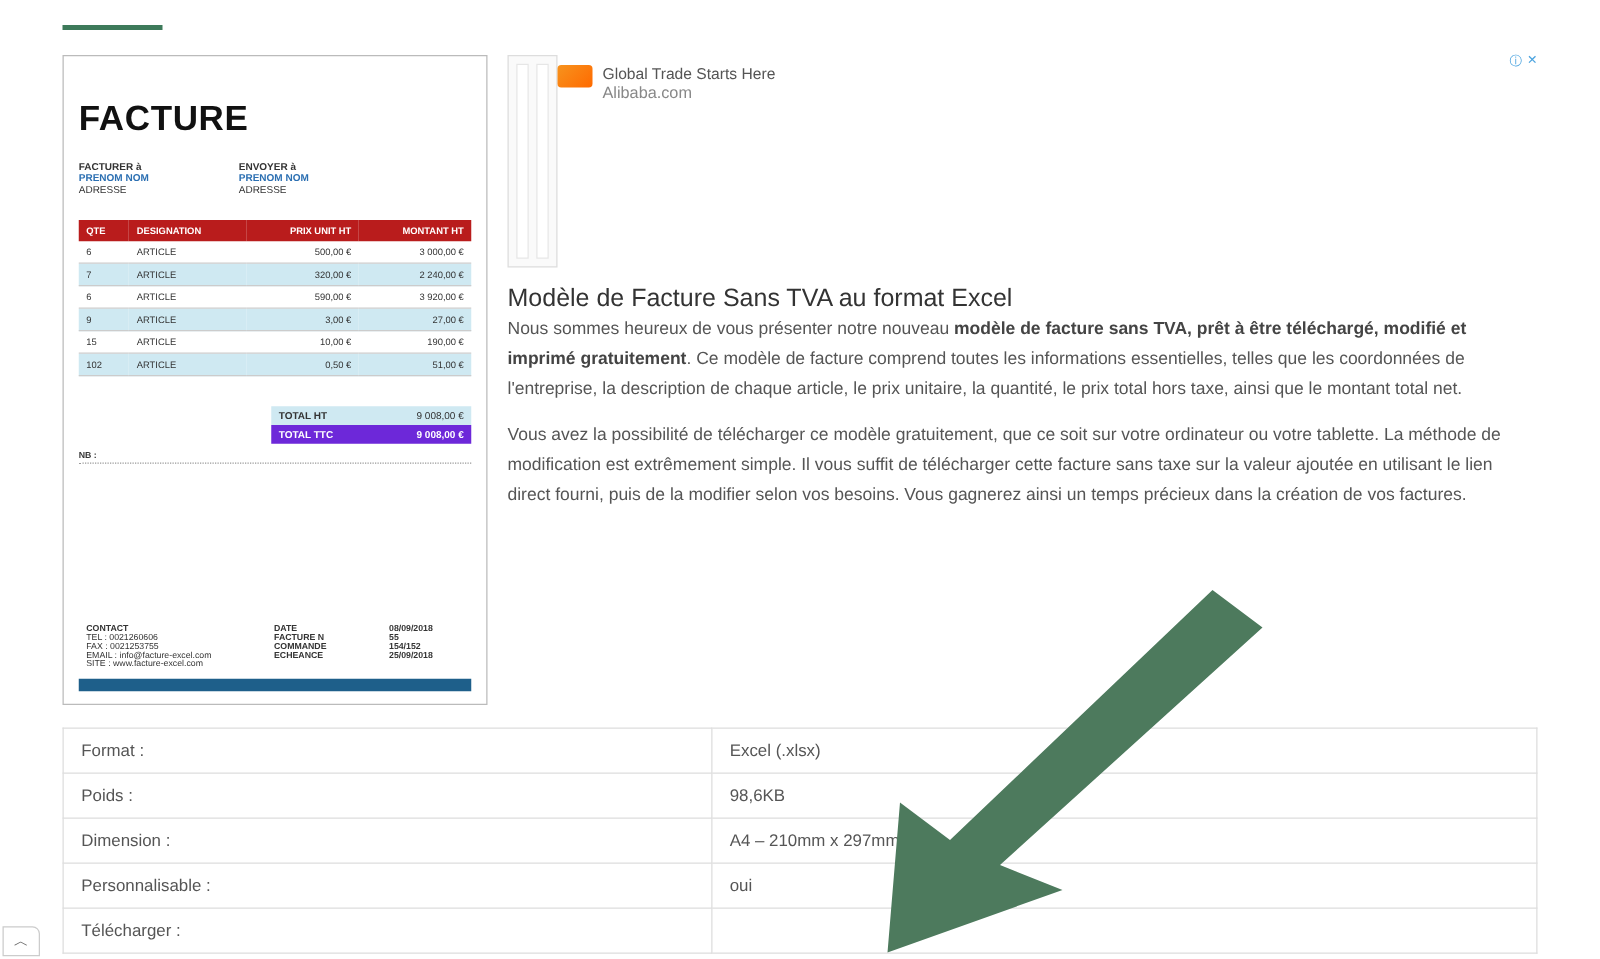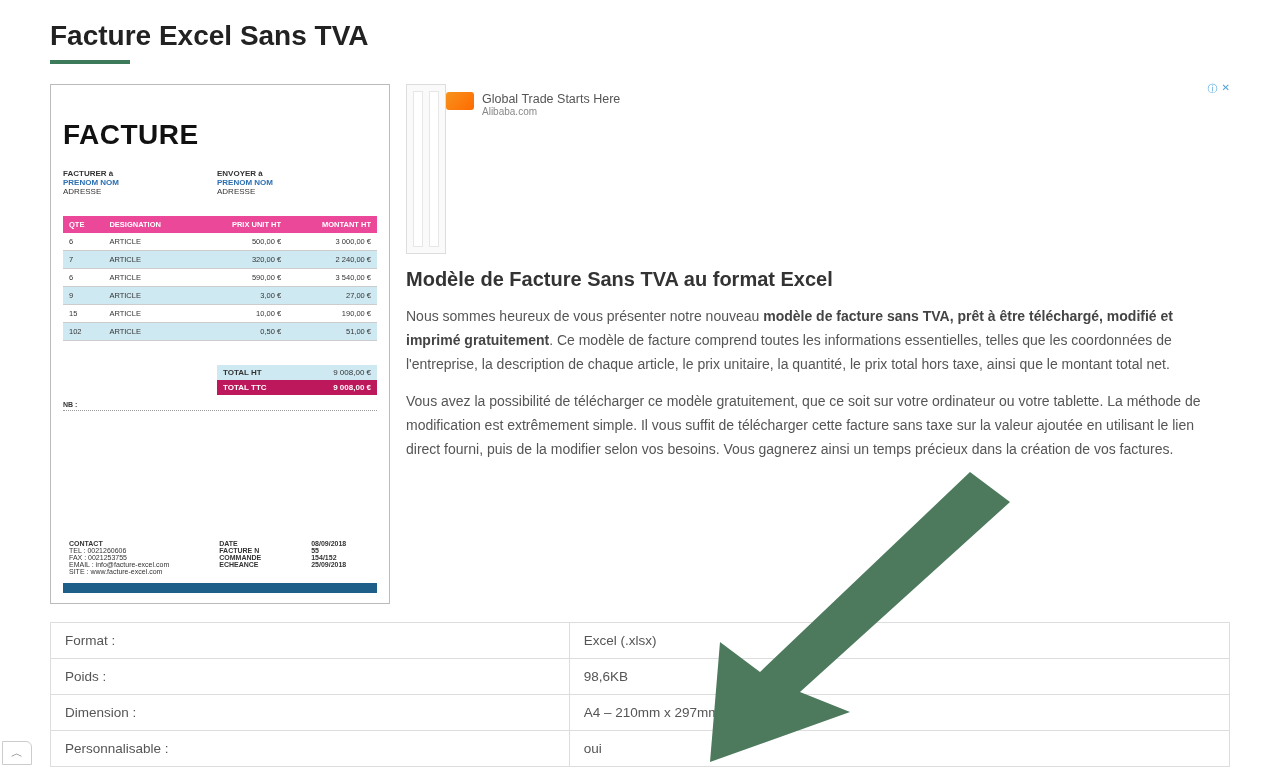--- a/index.html
+++ b/index.html
@@ -4,70 +4,69 @@
 <style>
   * { box-sizing: border-box; margin: 0; padding: 0; }
   body { font-family: -apple-system, BlinkMacSystemFont, "Segoe UI", Arial, sans-serif; color: #333; background: #fff; width: 1280px; height: 767px; overflow: hidden; }
   .page { padding: 20px 50px 0 50px; }
   h1.title { font-size: 28px; font-weight: 700; color: #222; margin-bottom: 8px; }
   .title-underline { width: 80px; height: 4px; background: #3d7a5a; margin-bottom: 20px; }
   .top-row { display: flex; gap: 16px; align-items: flex-start; }
   
   .invoice-preview { width: 340px; height: 520px; border: 1px solid #bbb; background: #fff; padding: 10px 12px; font-size: 8px; position: relative; }
   .inv-title { font-size: 28px; font-weight: 800; color: #111; margin: 24px 0 18px 0; letter-spacing: 0.5px; }
-  .inv-addr { display: flex; gap: 98px; font-size: 8px; margin-bottom: 20px; }
+  .inv-addr { display: flex; gap: 72px; font-size: 8px; margin-bottom: 20px; }
   .inv-addr b { font-weight: 700; }
   .inv-addr .blue { color: #2b6fb2; font-weight: 700; }
   .inv-tbl { width: 100%; border-collapse: collapse; font-size: 7.5px; }
-  .inv-tbl thead th { background: #ec4899; color: #fff; text-align: left; padding: 4px 6px; font-weight: 700; }
+  .inv-tbl thead th { background: #b91c1c; color: #fff; text-align: left; padding: 4px 6px; font-weight: 700; }
   .inv-tbl thead th:nth-child(3), .inv-tbl thead th:nth-child(4) { text-align: right; }
   .inv-tbl tbody tr td { padding: 4px 6px; border-bottom: 1px solid #ccc; }
   .inv-tbl tbody tr:nth-child(even) td { background: #cfe9f2; }
   .inv-tbl tbody td:nth-child(3), .inv-tbl tbody td:nth-child(4) { text-align: right; }
   .inv-totals { margin-top: 24px; width: 160px; margin-left: auto; font-size: 8px; }
   .inv-totals .row { display: flex; justify-content: space-between; padding: 3px 6px; }
   .inv-totals .ht { background: #cfe9f2; }
-  .inv-totals .ttc { background: #be185d; color: #fff; font-weight: 700; }
+  .inv-totals .ttc { background: #6d28d9; color: #fff; font-weight: 700; }
   .inv-nb { font-size: 7px; color: #333; margin-top: 6px; border-bottom: 1px dotted #999; padding-bottom: 2px; }
   .inv-footer { position: absolute; bottom: 10px; left: 12px; right: 12px; }
   .inv-footer-inner { display: flex; gap: 50px; font-size: 7px; padding: 6px 6px 4px 6px; }
   .inv-footer-inner b { font-weight: 700; }
   .inv-footer-bar { height: 10px; background: #1e5f8a; margin-top: 4px; }
   
   .right-col { flex: 1; }
   .ad { display: flex; flex-direction: row; width: 248px; }
   .ad-imgs { border: 1px solid #ddd; padding: 6px; display: flex; gap: 6px; height: 170px; background: #fafafa; }
   .ad-sheet { flex: 1; background: #fff; border: 1px solid #e6e6e6; display: flex; flex-direction: column; padding: 4px; gap: 3px; }
   .ad-sheet .bar { height: 6px; background: #e6e6e6; }
   .ad-sheet .bar.w50 { width: 50%; }
   .ad-sheet .bar.w70 { width: 70%; }
   .ad-sheet .bar.green { background: #4a8a6b; }
   .ad-close { position: absolute; right: 0; top: -2px; display: flex; gap: 4px; font-size: 10px; color: #4aa3df; }
   .ad-wrap { position: relative; }
   .ad-caption { display: flex; align-items: flex-start; gap: 8px; margin-top: 8px; }
   .ad-logo { width: 28px; height: 18px; background: linear-gradient(135deg,#f7931e,#ff6a00); border-radius: 3px; }
   .ad-caption .txt { font-size: 12.5px; color: #555; }
-  .ad-caption .src { font-size: 10px; color: #888; }
-  h2.section-title { font-size: 20px; font-weight: 700; color: #333; margin-top: 14px; margin-bottom: 14px; }
+  .ad-caption .src { font-size: 13px; color: #888; }
+  h2.section-title { font-size: 20px; font-weight: 400; color: #333; margin-top: 14px; }
   p.body { font-size: 14px; color: #555; line-height: 1.7; margin-bottom: 14px; }
   p.body b { font-weight: 700; color: #444; }
   
   table.info { width: 100%; border-collapse: collapse; margin-top: 18px; font-size: 13.5px; color: #555; }
   table.info td { border: 1px solid #ddd; padding: 10px 14px; }
   table.info td:first-child { width: 44%; }
   
   .arrow-svg { position: absolute; left: 640px; top: 462px; pointer-events: none; }
   
   .scroll-top { position: absolute; left: 2px; bottom: 2px; width: 30px; height: 24px; border: 1px solid #ccc; border-top-right-radius: 6px; display: flex; align-items: center; justify-content: center; background: #fff; font-size: 12px; color: #666; cursor: pointer; }
 </style>
 </head>
 <body>
 
 <div class="page">
-  <h1 class="title">Facture Excel Sans TVA</h1>
   <div class="title-underline"></div>
 
   <div class="top-row">
 
     <div class="invoice-preview">
       <div class="inv-title">FACTURE</div>
       <div class="inv-addr">
         <div>
           <b>FACTURER à</b><br>
           <span class="blue">PRENOM NOM</span><br>
@@ -98,21 +97,21 @@
           <tr>
               <td>7</td>
               <td>ARTICLE</td>
               <td>320,00 €</td>
               <td>2 240,00 €</td>
             </tr>
           <tr>
               <td>6</td>
               <td>ARTICLE</td>
               <td>590,00 €</td>
-              <td>3 540,00 €</td>
+              <td>3 920,00 €</td>
             </tr>
           <tr>
               <td>9</td>
               <td>ARTICLE</td>
               <td>3,00 €</td>
               <td>27,00 €</td>
             </tr>
           <tr>
               <td>15</td>
               <td>ARTICLE</td>

